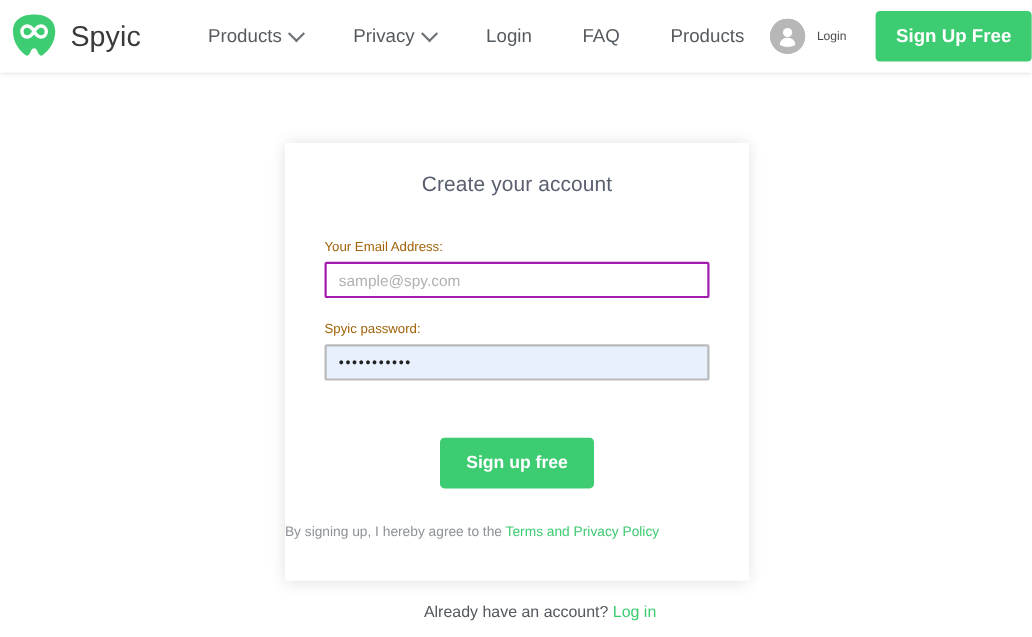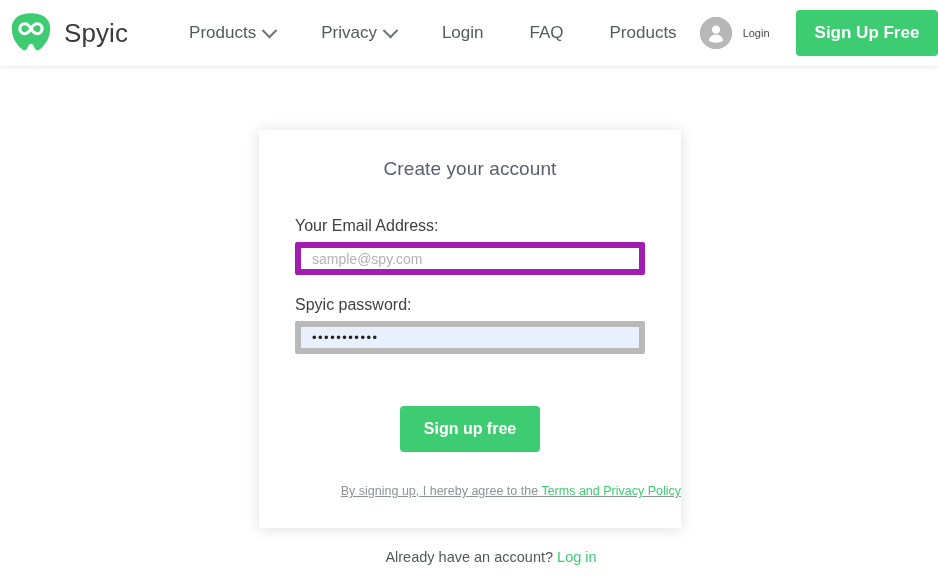--- a/index.html
+++ b/index.html
@@ -139,30 +139,30 @@
     color: #5a6070;
     font-weight: 400;
     margin: 28px 0 0 0;
     letter-spacing: 0.1px;
   }
   .form-body {
     width: 350px;
     margin-top: 37px;
   }
   .field-label {
-    font-size: 16px;
-    color: #404040;
+    font-size: 12px;
+    color: #a16207;
     margin-bottom: 7px;
     display: block;
   }
   .text-input {
     width: 350px;
     height: 33px;
     box-sizing: border-box;
-    border: 6px solid #a21caf;
+    border: 2px solid #a21caf;
     border-radius: 2px;
     padding: 0 11px;
     font-size: 14px;
     color: #444;
     background: #ffffff;
     outline: none;
     font-family: "Liberation Sans", sans-serif;
   }
   .text-input::placeholder {
     color: #b1b1b1;
@@ -191,23 +191,22 @@
     border-radius: 4px;
     height: 46px;
     padding: 0 24px;
     cursor: pointer;
     font-family: "Liberation Sans", sans-serif;
   }
   .terms-row {
     margin-top: 32px;
     font-size: 12.5px;
     color: #8d9298;
-    text-align: right;
+    text-align: left;
     width: 100%;
-    text-decoration: underline;
   }
   .link-green {
     color: #3ecc72;
     text-decoration: none;
     cursor: pointer;
   }
   .already-row {
     position: absolute;
     left: 0;
     right: 0;

